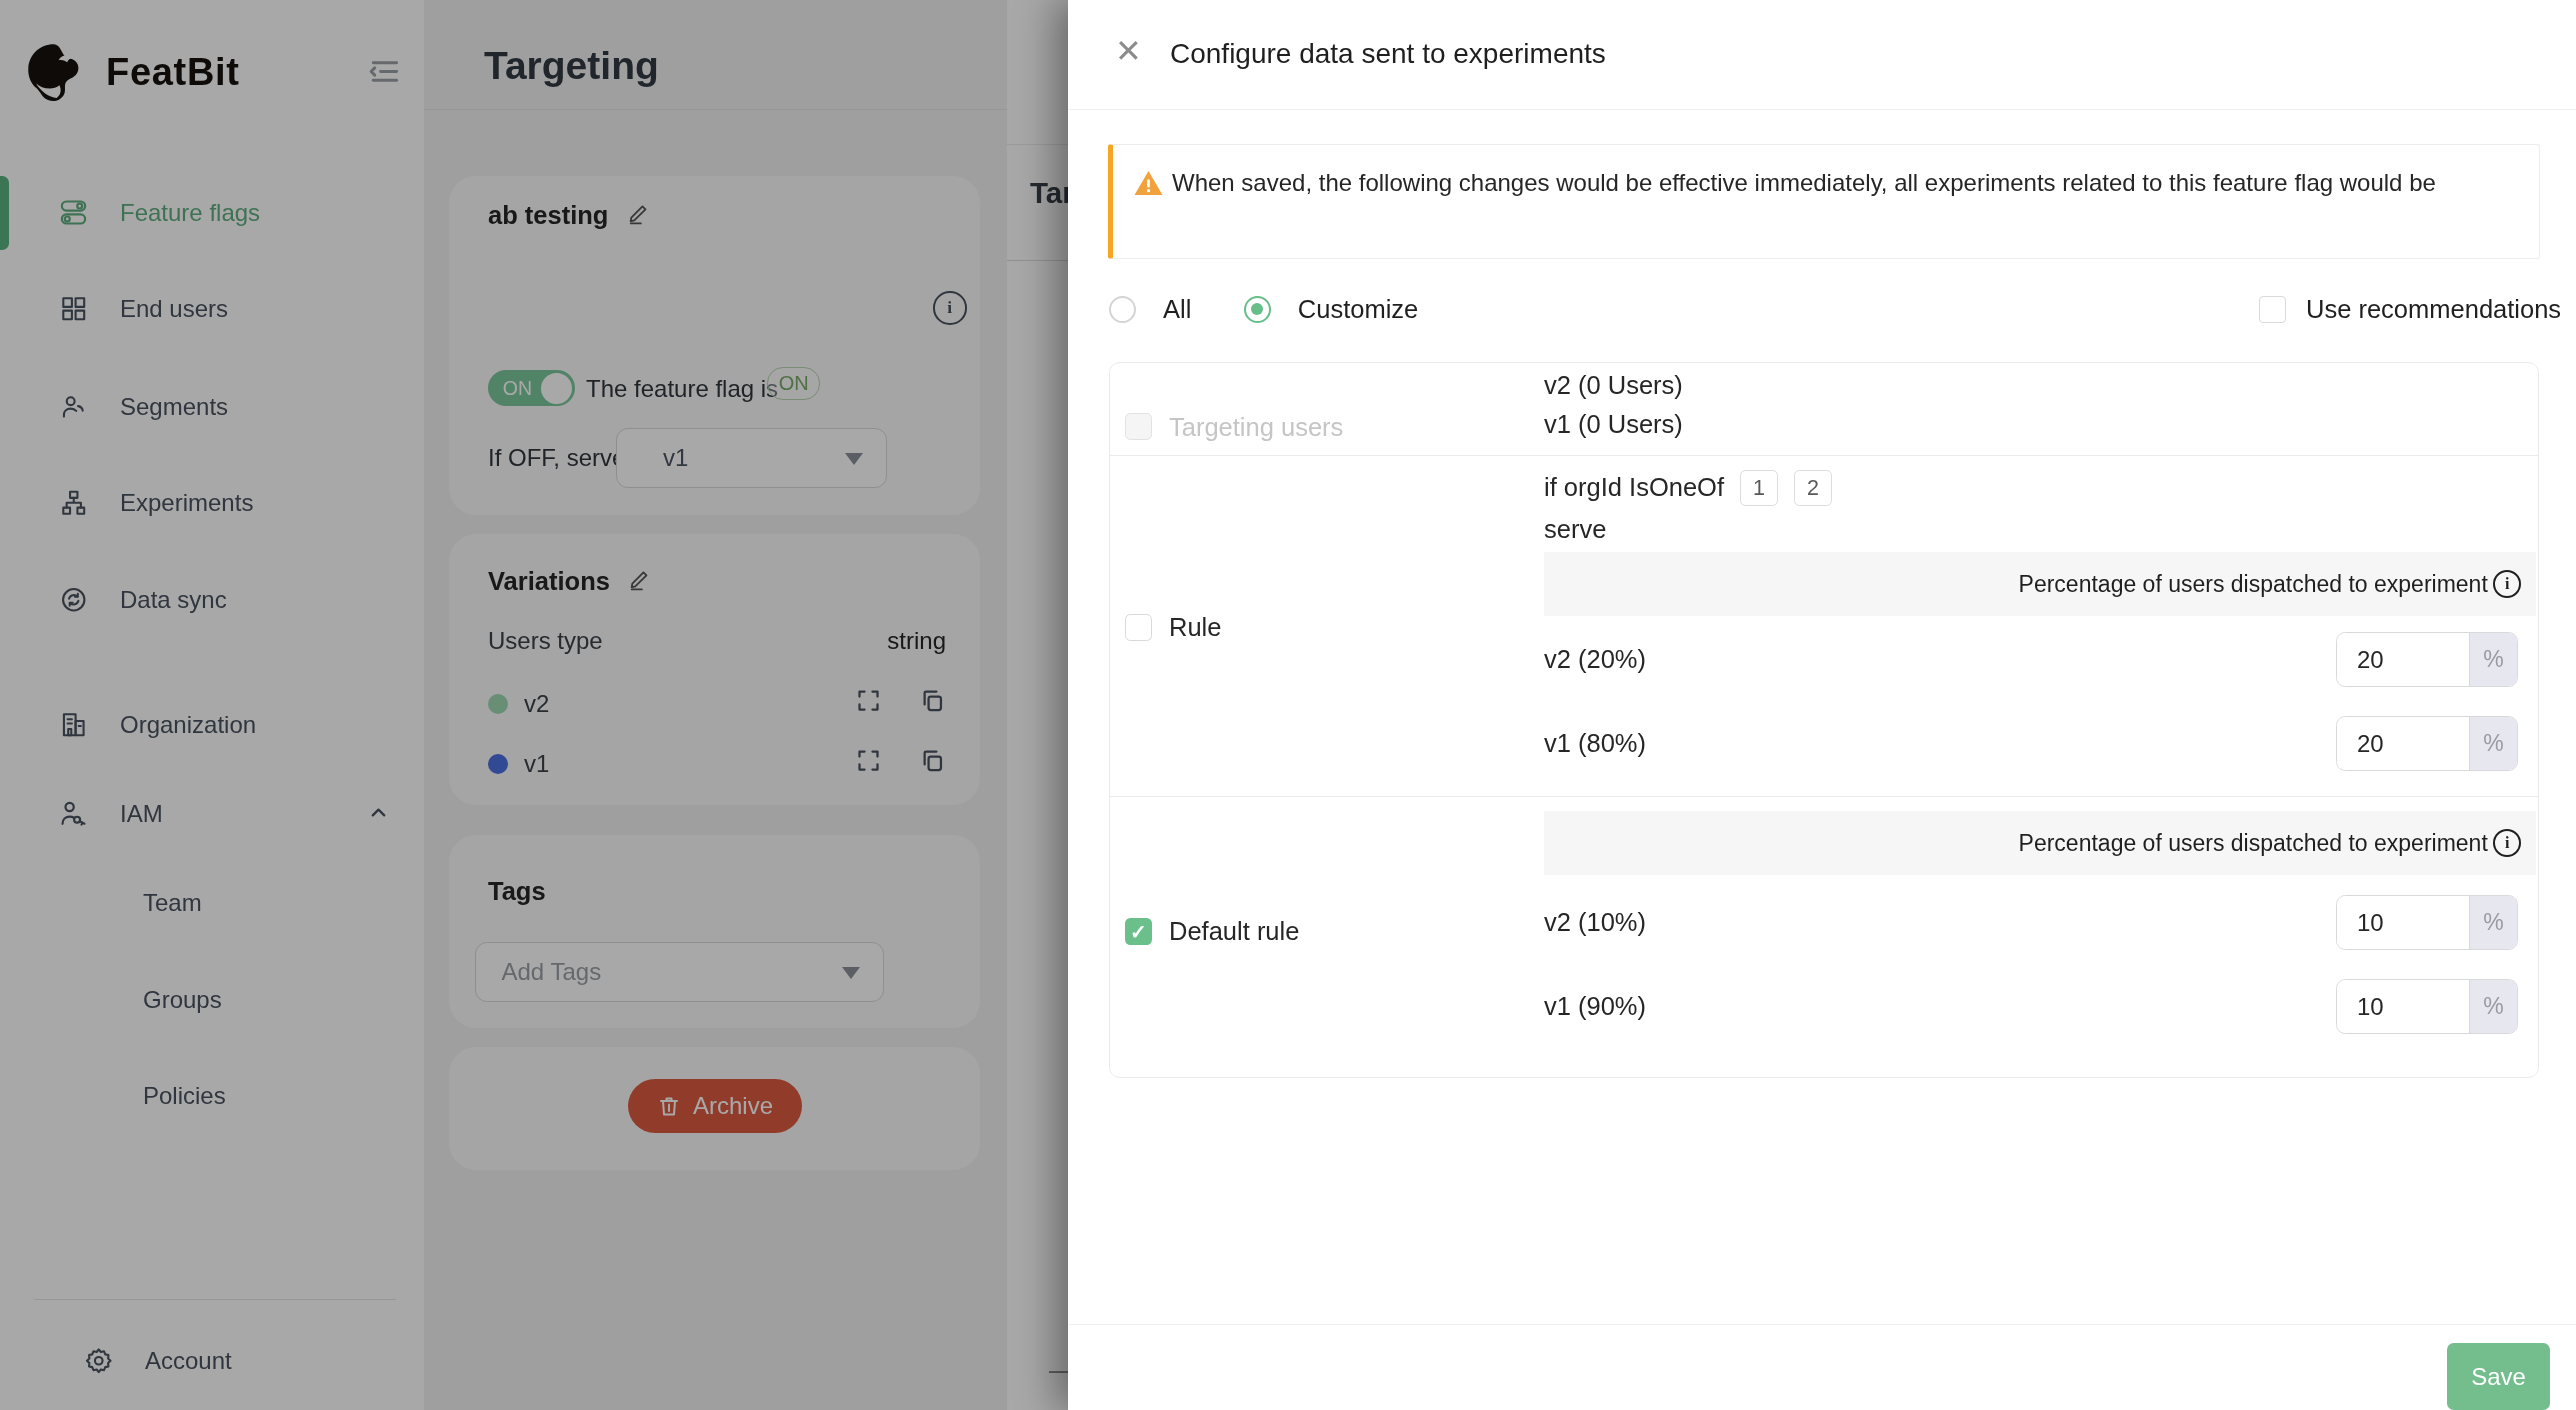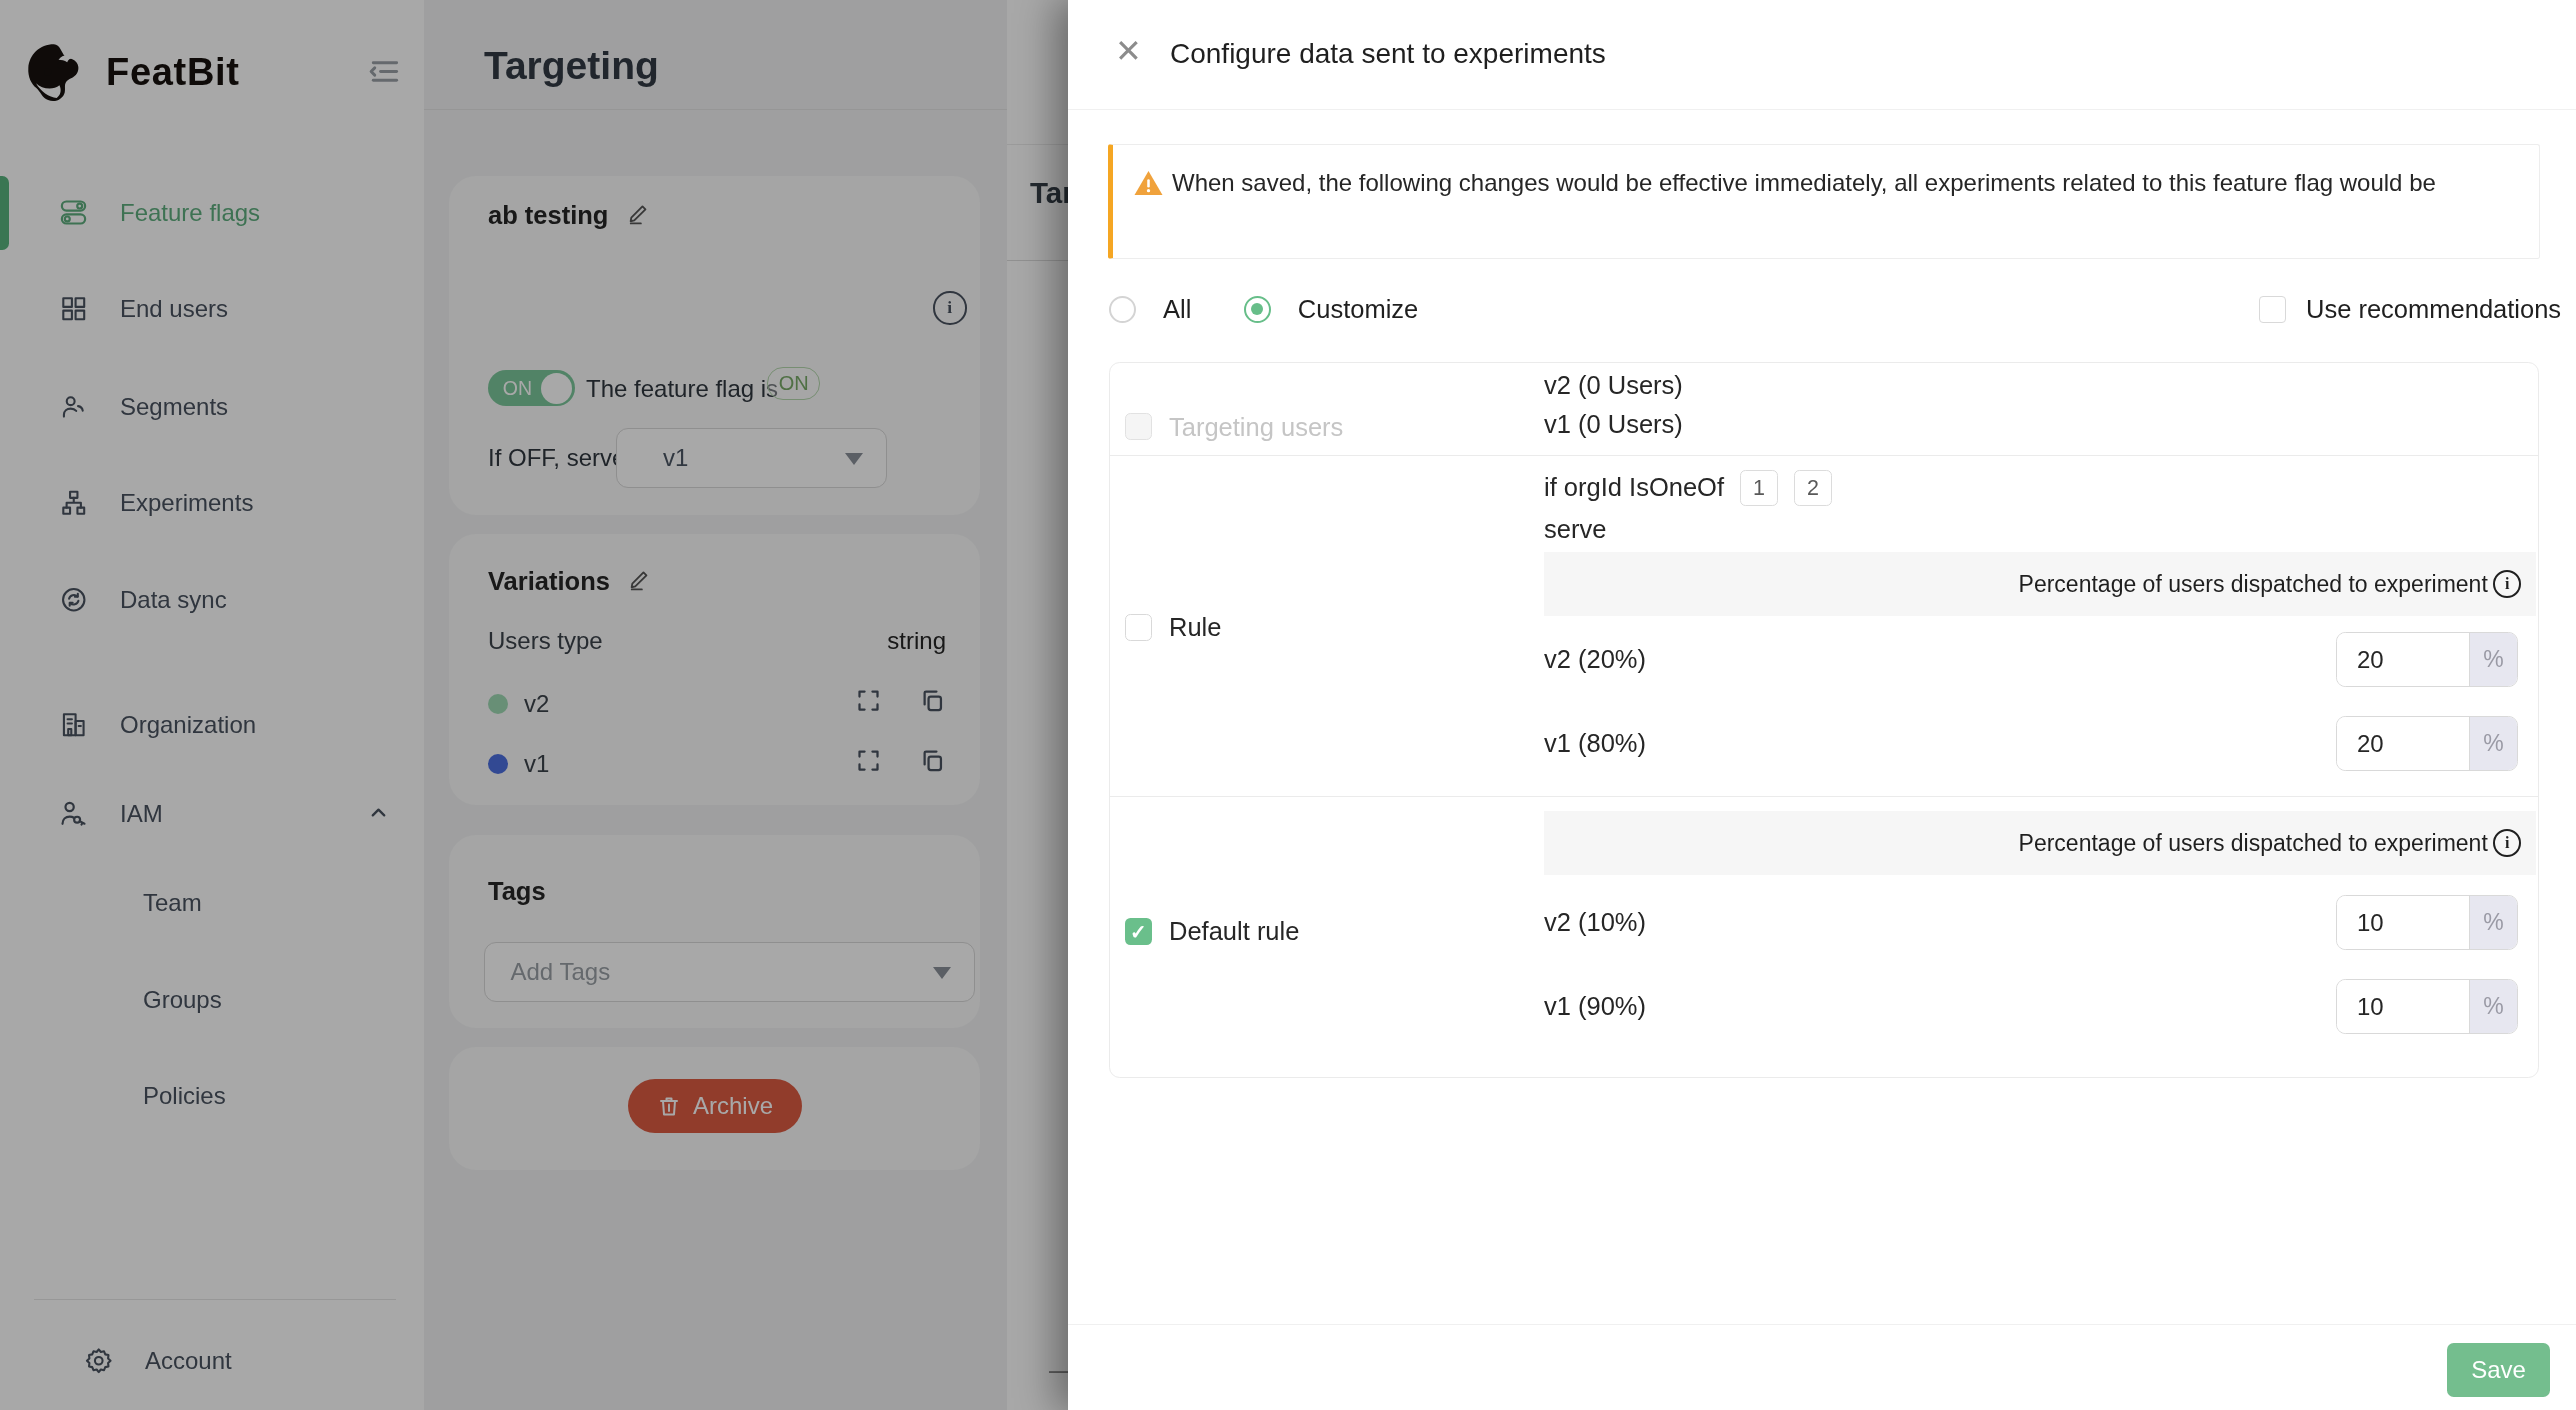--- a/index.html
+++ b/index.html
@@ -69,21 +69,21 @@
   .band .circle-i{border-color:#1f1f1f;color:#1f1f1f;width:24px;height:24px;border-width:2px;font-size:16px;}
   .chip{display:inline-flex;align-items:center;justify-content:center;min-width:38px;height:36px;border:1.3px solid #dcdcdc;
     border-radius:5.4px;background:#fff;font-size:21.5px;color:#595959;box-sizing:border-box;padding:0 6.7px;}
   .igroup{position:absolute;left:1226px;width:182px;height:55px;border:1.3px solid #d9d9d9;border-radius:9.4px;background:#fff;
     display:flex;overflow:hidden;box-sizing:border-box;}
   .igroup input{width:112px;border:none;outline:none;font-size:24px;color:#262626;padding:0 0 0 20px;
     font-family:"Liberation Sans",sans-serif;background:#fff;}
   .igroup .addon{width:70px;background:#e7e7f0;border-left:1.3px solid #d9d9d9;display:flex;align-items:center;
     justify-content:center;font-size:23px;color:#9a9aa5;}
   #drawer-footer{position:absolute;left:0;top:1324px;width:1508px;height:87px;border-top:1.3px solid #f0f0f0;}
-  #save-btn{position:absolute;left:1379px;top:18px;width:103px;height:54px;background:#74be8e;color:#fff;border:none;
+  #save-btn{position:absolute;left:1379px;top:18px;width:103px;height:67px;background:#74be8e;color:#fff;border:none;
     border-radius:6.7px;font-size:24px;font-family:"Liberation Sans",sans-serif;}
 </style>
 </head>
 <body>
 
 <div id="sidebar">
   <div class="abs" style="left:20px;top:35px;width:74px;height:79px;">
     <svg width="74" height="79" viewBox="0 0 24 24">
         <path fill="#17120f" d="M11 2.2c-4.6 0-8 3.4-8.3 7.6-.2 3.1 1 5.2 2.6 6.6 1.4 1.2 1.8 3.2 3.8 3.9 2.6.9 4.9-.5 5.4-2.5.3-1.2-.2-2.3.4-3.3.7-1.2 2.6-1.2 3.6-2.9.9-1.5.4-3.3-.9-4.2-1-.7-2.2-.6-3.1-1.4-.9-.8-1.5-3.8-3.5-3.8z"></path>
         <circle cx="9" cy="11.2" r="1.15" fill="#17120f"></circle>
@@ -292,21 +292,21 @@
               <rect x="8.5" y="8.5" width="11" height="12" rx="2"></rect>
               <path d="M5 15.5V5.2C5 4.5 5.5 4 6.2 4h9.3"></path>
             </svg>
         </span>
       </span>
     </div>
   </div>
 
   <div class="card" style="top:835px;height:193px;">
     <div class="card-title" style="top:42px;">Tags</div>
-    <div class="field" style="left:35px;top:107px;width:491px;height:60px;padding-left:25.5px;box-sizing:border-box;color:#9aa0a6;">
+    <div class="field" style="left:26px;top:107px;width:409px;height:60px;padding-left:25.5px;box-sizing:border-box;color:#9aa0a6;">
       <span>Add Tags</span>
       <span class="caret"></span>
     </div>
   </div>
 
   <div class="card" style="top:1047px;height:123px;">
     <button class="btn-archive" style="top:32px;">
       <svg width="24" height="24" viewBox="0 0 24 24" class="ic" style="stroke:#fff;stroke-width:2;">
           <path d="M4 7h16M9.5 7V4.5h5V7M6 7l1 13.5h10L18 7"></path>
           <line x1="12" y1="10.5" x2="12" y2="17"></line>

